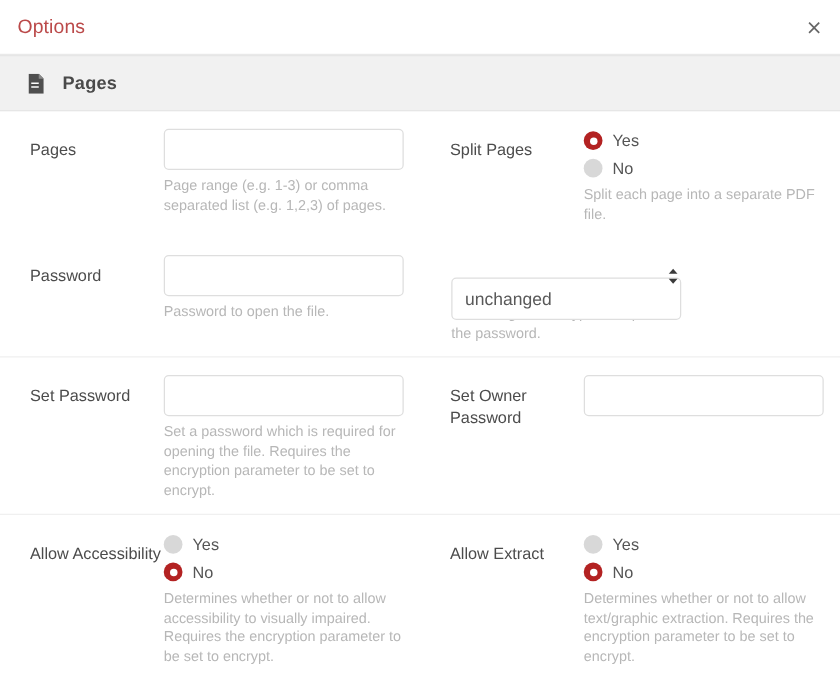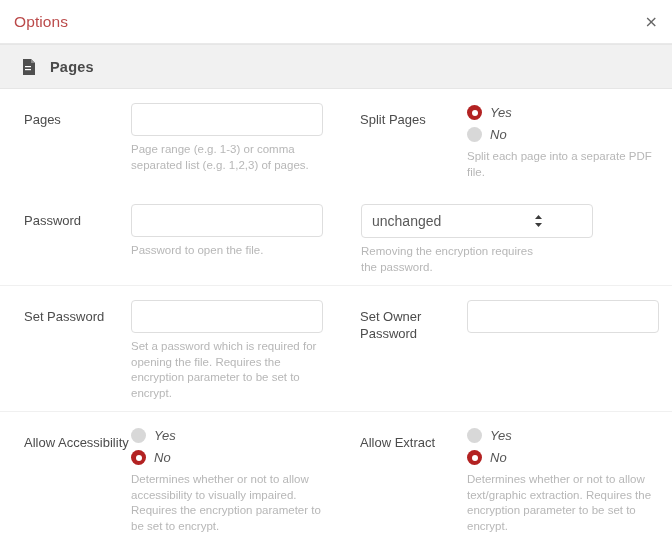--- a/index.html
+++ b/index.html
@@ -112,33 +112,34 @@
     color: #444;
     display: block;
   }
 
   .selwrap {
     position: relative;
     width: 192px;
     height: 34px;
   }
   select.sel {
-    width: 232px;
+    width: 184px;
     height: 34px;
     border: 1px solid #dedede;
     border-radius: 4px;
     background: #fff;
     outline: none;
     padding: 0 26px 0 10px;
     font-family: "Liberation Sans", sans-serif;
     font-size: 14px;
     color: #595959;
     -webkit-appearance: none;
     -moz-appearance: none;
     appearance: none;
+    margin-top: 18px;
   }
   .sel-arrows {
     position: absolute;
     right: 10px;
     top: 50%;
     transform: translateY(-50%);
     width: 9px;
     height: 14px;
     pointer-events: none;
   }
@@ -150,21 +151,20 @@
     margin-top: 6px;
     max-width: 186px;
   }
 
   
   .radio-line {
     display: flex;
     align-items: center;
     height: 19px;
     margin-bottom: 3px;
-    font-style: italic;
   }
   .radio {
     width: 15px;
     height: 15px;
     border-radius: 50%;
     background: #d8d8d8;
     margin-right: 8px;
     flex: none;
     position: relative;
     cursor: pointer;

